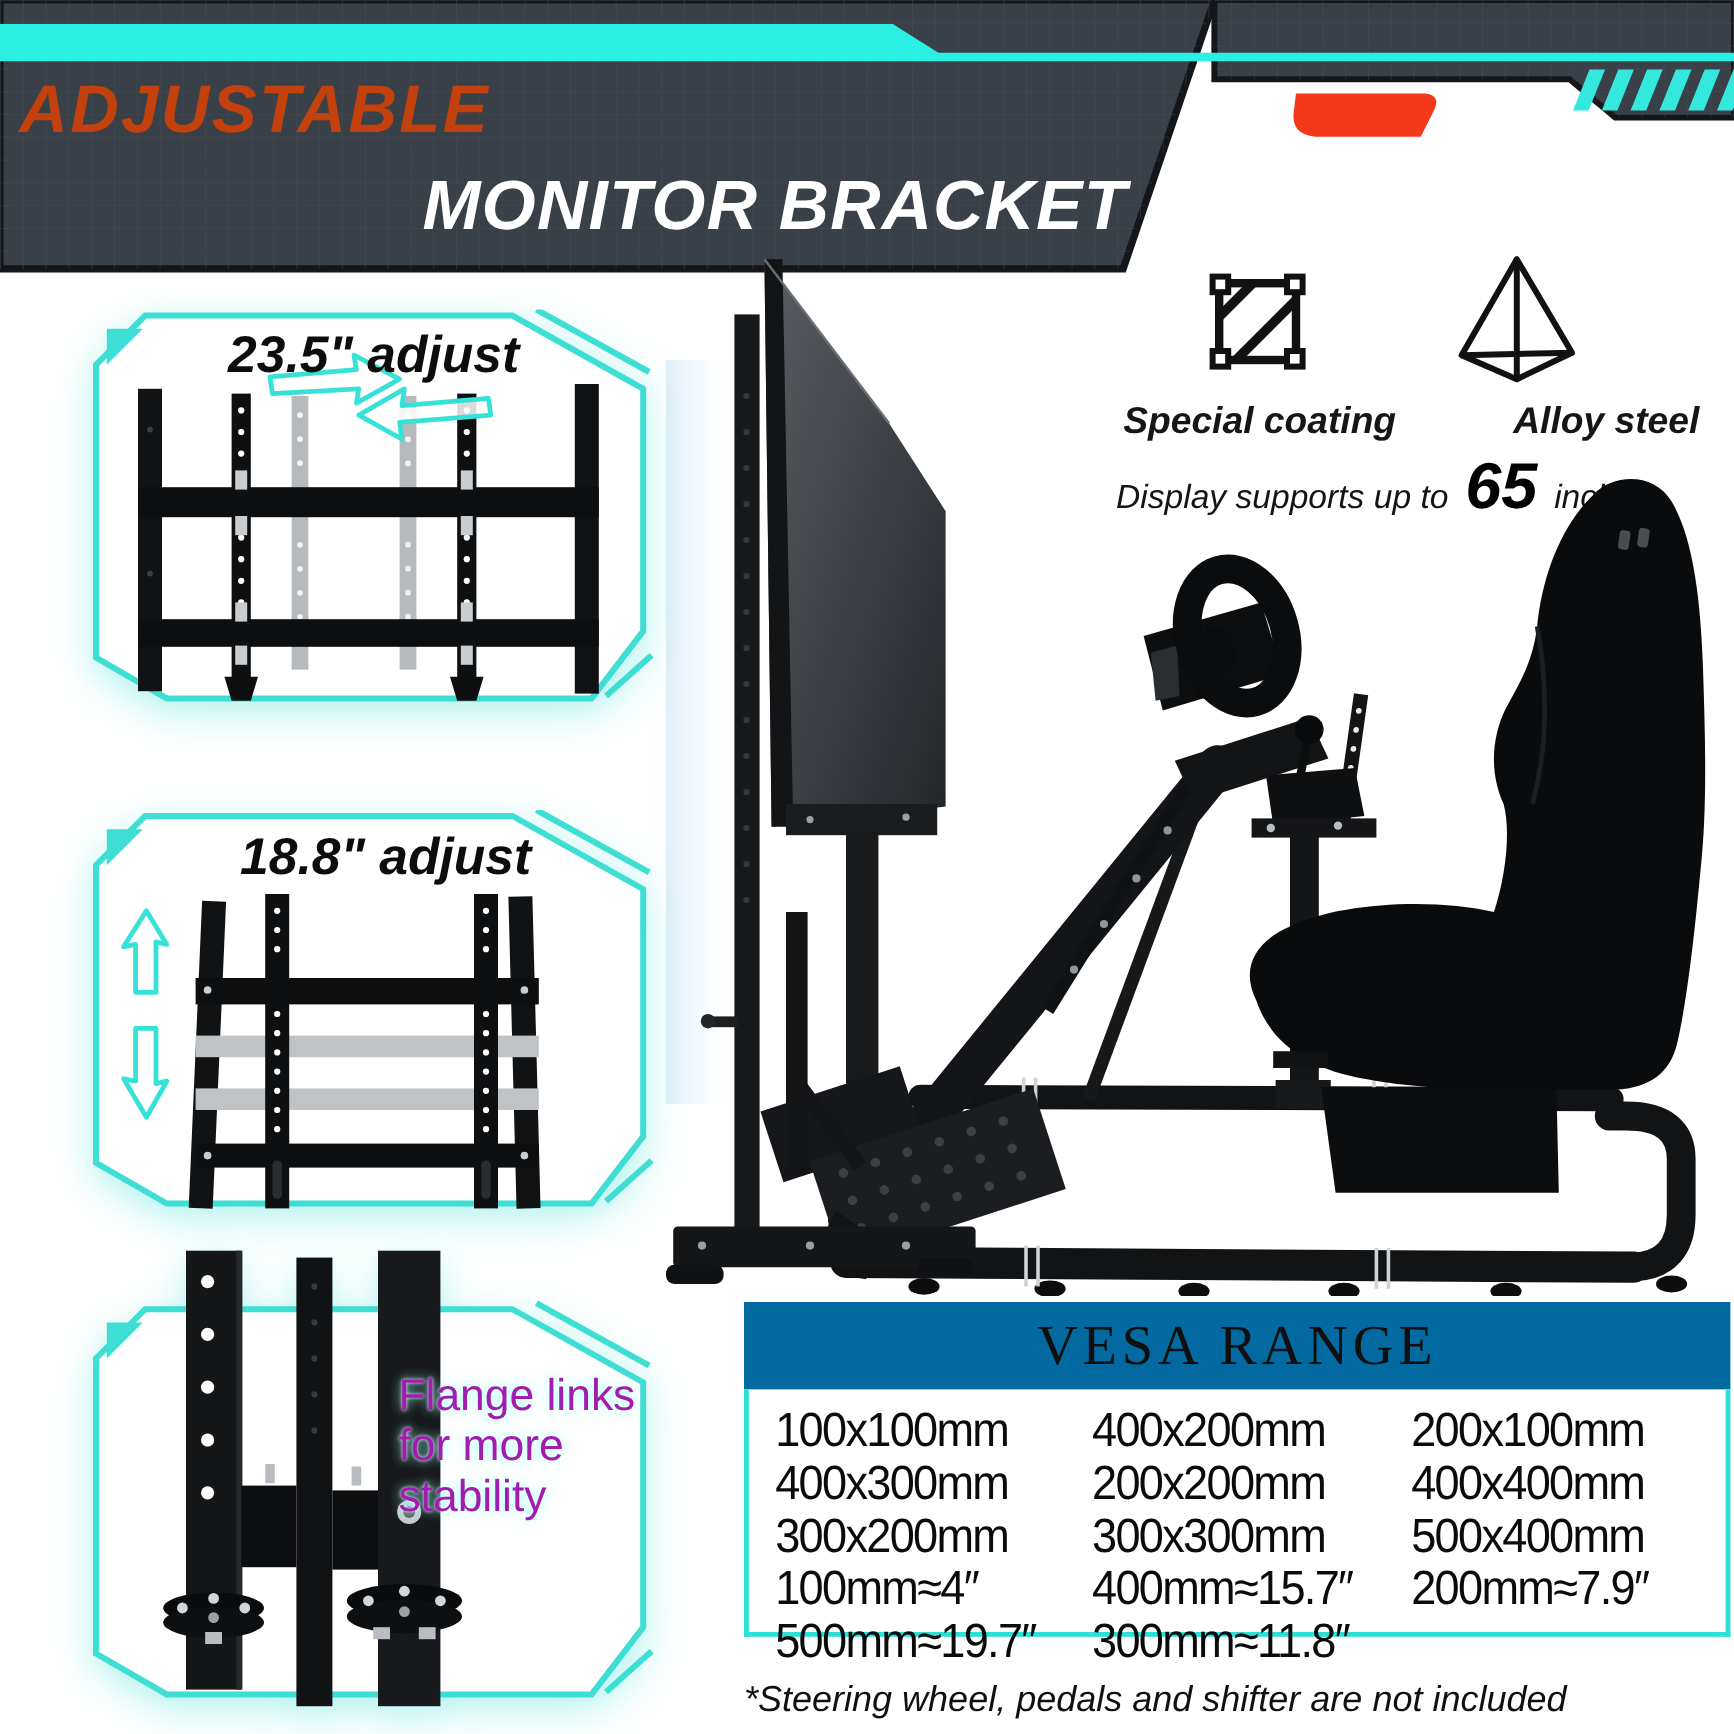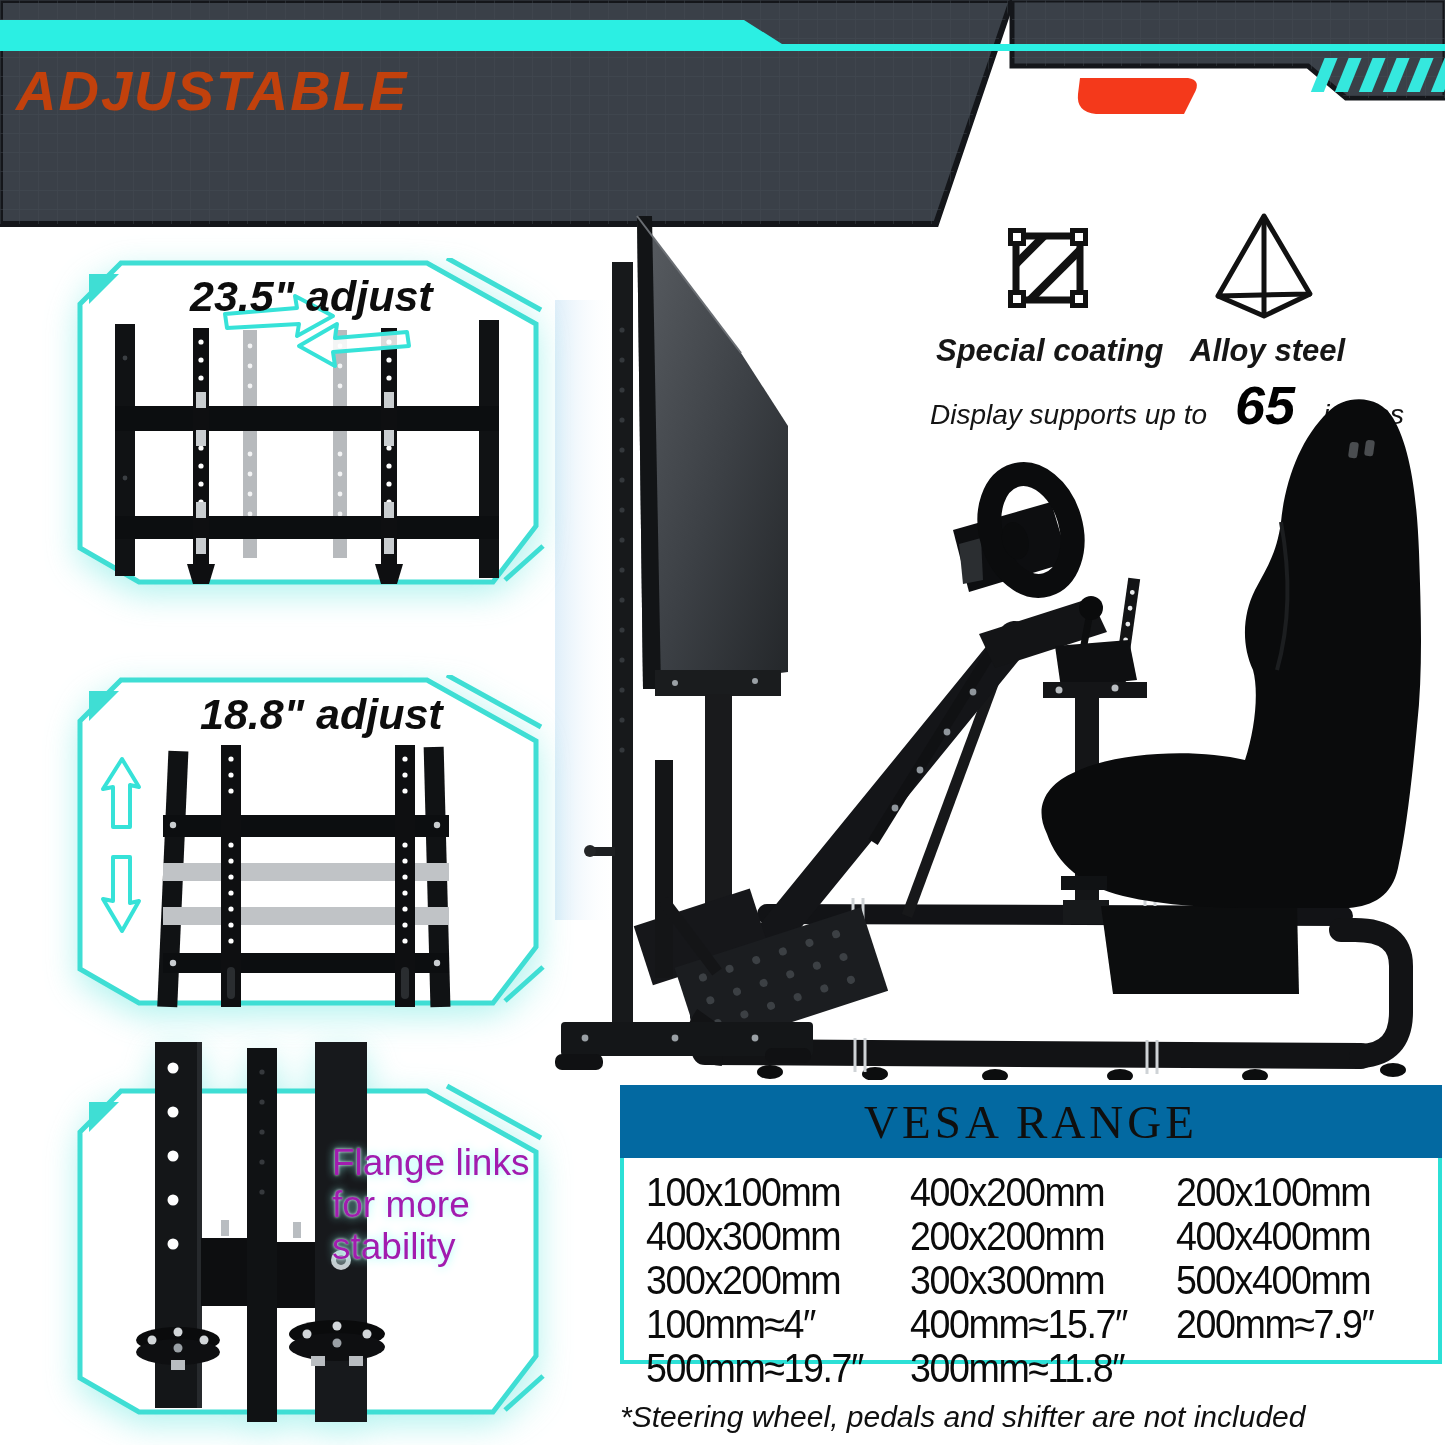--- a/index.html
+++ b/index.html
@@ -12,23 +12,23 @@
   .hdr-line1{left:16px;top:58px;font-size:56px;font-weight:bold;font-style:italic;
              color:#c2410c;letter-spacing:2px;}
   .hdr-line2{left:352px;top:138px;font-size:58px;font-weight:bold;font-style:italic;
              color:#ffffff;letter-spacing:1px;}
   .brand{left:1078px;top:92px;font-size:70px;font-weight:bold;font-style:italic;
          color:#6F7C8B;letter-spacing:-1px;font-family:"Liberation Sans",sans-serif;}
 
   
   .feat-label{font-size:31px;font-style:italic;font-weight:600;color:#161616;white-space:nowrap;}
   .coating-label{left:936px;top:333px;}
-  .alloy-label{left:1190px;top:333px;}
+  .alloy-label{left:1261px;top:333px;}
   .support-line{left:930px;top:378px;font-size:28px;font-style:italic;font-weight:500;
-                color:#141414;white-space:nowrap;display:flex;align-items:baseline;gap:28px;}
+                color:#141414;white-space:nowrap;display:flex;align-items:baseline;gap:14px;}
   .support-line .big{font-size:54px;font-weight:bold;color:#000000;line-height:1;}
 
   
   .callout{filter:drop-shadow(0 10px 16px rgba(64,224,216,.40));}
   .callout-title{font-size:43px;font-weight:bold;font-style:italic;color:#0d0d0d;white-space:nowrap;}
   .c1-title{left:190px;top:272px;}
   .c2-title{left:200px;top:690px;}
   .c3-text{left:332px;top:1142px;font-size:37px;font-weight:500;color:#a21caf;line-height:42px;
            text-shadow:0 0 10px rgba(150,255,248,.95), 0 0 3px #ffffff;}
 
@@ -72,20 +72,21 @@
       <rect x="1342" y="58" width="13" height="34"></rect>
       <rect x="1366" y="58" width="13" height="34"></rect>
       <rect x="1390" y="58" width="13" height="34"></rect>
       <rect x="1414" y="58" width="13" height="34"></rect>
       <rect x="1438" y="58" width="13" height="34"></rect>
     </g>
 
     <path d="M1080,78 H1188 Q1202,80 1194,94 L1184,114 H1096 Q1076,112 1078,94 Z" fill="#F4391B"></path>
   </svg>
   <div class="abs hdr-line1">ADJUSTABLE</div>
+  <div class="abs hdr-line2">MONITOR BRACKET</div>
 
   <svg class="abs" style="left:1000px;top:220px" width="96" height="96" viewBox="0 0 96 96">
     <defs>
         <clipPath id="coatclip">
           <rect x="16" y="16" width="64" height="64"></rect>
         </clipPath>
       </defs>
     <rect x="16" y="16" width="64" height="64" fill="none" stroke="#111" stroke-width="7"></rect>
     <g clip-path="url(#coatclip)" stroke="#111" stroke-width="8">
       <line x1="-10" y1="70" x2="70" y2="-10"></line>

